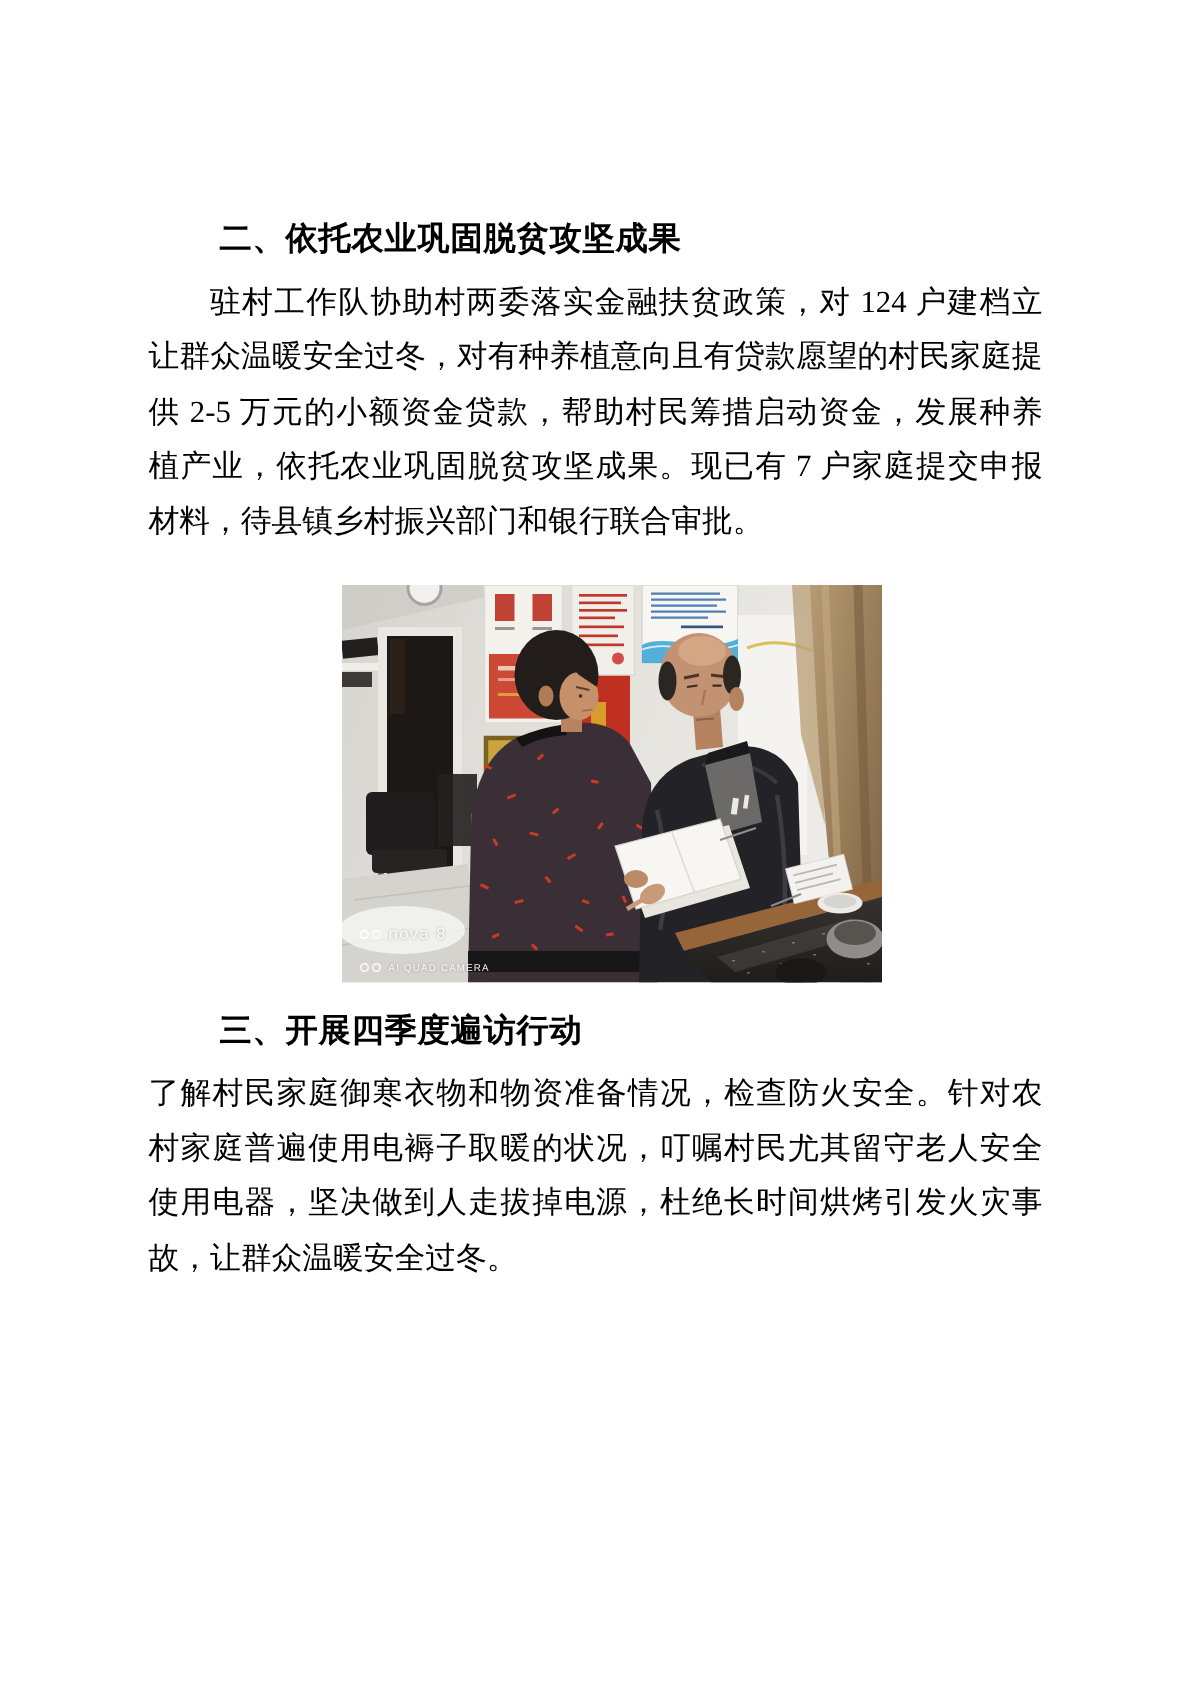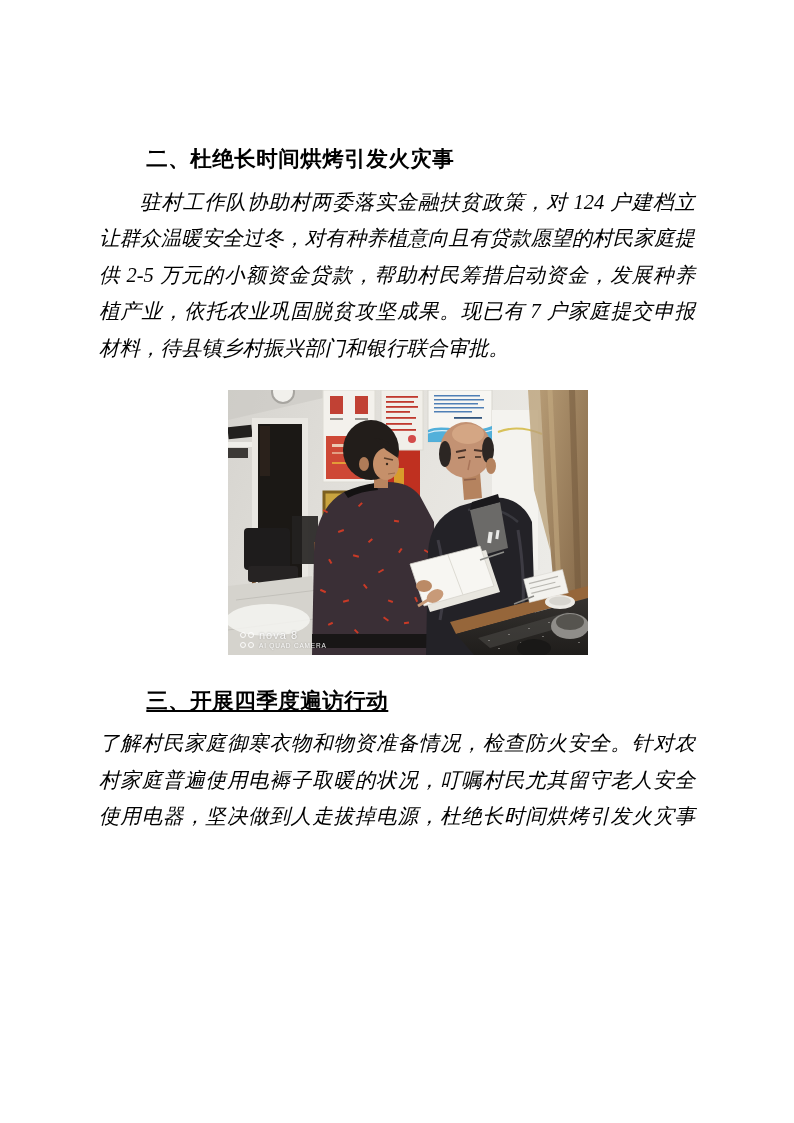--- a/index.html
+++ b/index.html
@@ -25,49 +25,48 @@
   .para{
     margin:6px 0 0 0;
     font-family:"Liberation Serif","DejaVu Serif",serif;
     font-size:20.5px;
   }
   .para .line{
     line-height:36.6px;
     text-align:justify;
     text-align-last:justify;
     text-justify:inter-character;
-    font-style:italic;
   }
   .para .line.first{text-indent:2em;}
   .para .line.last{text-align-last:left;}
-  .heading-2{margin-top:28px;text-decoration:underline;}
+  .heading-2{margin-top:14px;}
   .photo{
     position:relative;
     width:360px;height:265px;
     margin:23px 0 0 129px;
   }
   .photo svg{display:block;width:100%;height:100%;}
   .watermark{
     position:absolute;left:12px;bottom:6px;
     color:rgba(255,255,255,0.93);
     font-family:"Liberation Sans","DejaVu Sans",sans-serif;
     text-shadow:0 0 2px rgba(0,0,0,0.3);
   }
-  .wm-row{display:flex;align-items:center;gap:5px;margin-top:1px;}
+  .wm-row{display:flex;align-items:center;gap:5px;margin-top:13px;}
   .wm-rings{display:flex;gap:2px;}
   .ring{width:6px;height:6px;border:1.3px solid rgba(255,255,255,0.92);border-radius:50%;box-sizing:border-box;}
   .wm-name{font-size:11px;letter-spacing:1px;}
   .wm-sub{font-size:6.5px;letter-spacing:0.8px;}
 </style>
 </head>
 <body>
 
 <div class="page">
 
-  <h2 class="heading">二、杜绝长时间烘烤引发火灾事</h2>
+  <h2 class="heading">二、依托农业巩固脱贫攻坚成果</h2>
 
   <div class="para">
       <div class="line first">驻村工作队协助村两委落实金融扶贫政策，对 124 户建档立</div>
       <div class="line">让群众温暖安全过冬，对有种养植意向且有贷款愿望的村民家庭提</div>
       <div class="line">供 2-5 万元的小额资金贷款，帮助村民筹措启动资金，发展种养</div>
       <div class="line">植产业，依托农业巩固脱贫攻坚成果。现已有 7 户家庭提交申报</div>
       <div class="line last">材料，待县镇乡村振兴部门和银行联合审批。</div>
     </div>
 
   <figure class="photo" style="margin-top:23px">
@@ -302,15 +301,16 @@
       </div>
     </div>
   </figure>
 
   <h2 class="heading heading-2">三、开展四季度遍访行动</h2>
 
   <div class="para">
       <div class="line">了解村民家庭御寒衣物和物资准备情况，检查防火安全。针对农</div>
       <div class="line">村家庭普遍使用电褥子取暖的状况，叮嘱村民尤其留守老人安全</div>
       <div class="line">使用电器，坚决做到人走拔掉电源，杜绝长时间烘烤引发火灾事</div>
+      <div class="line last">故，让群众温暖安全过冬。</div>
     </div>
 
 </div>
 
 </body></html>

